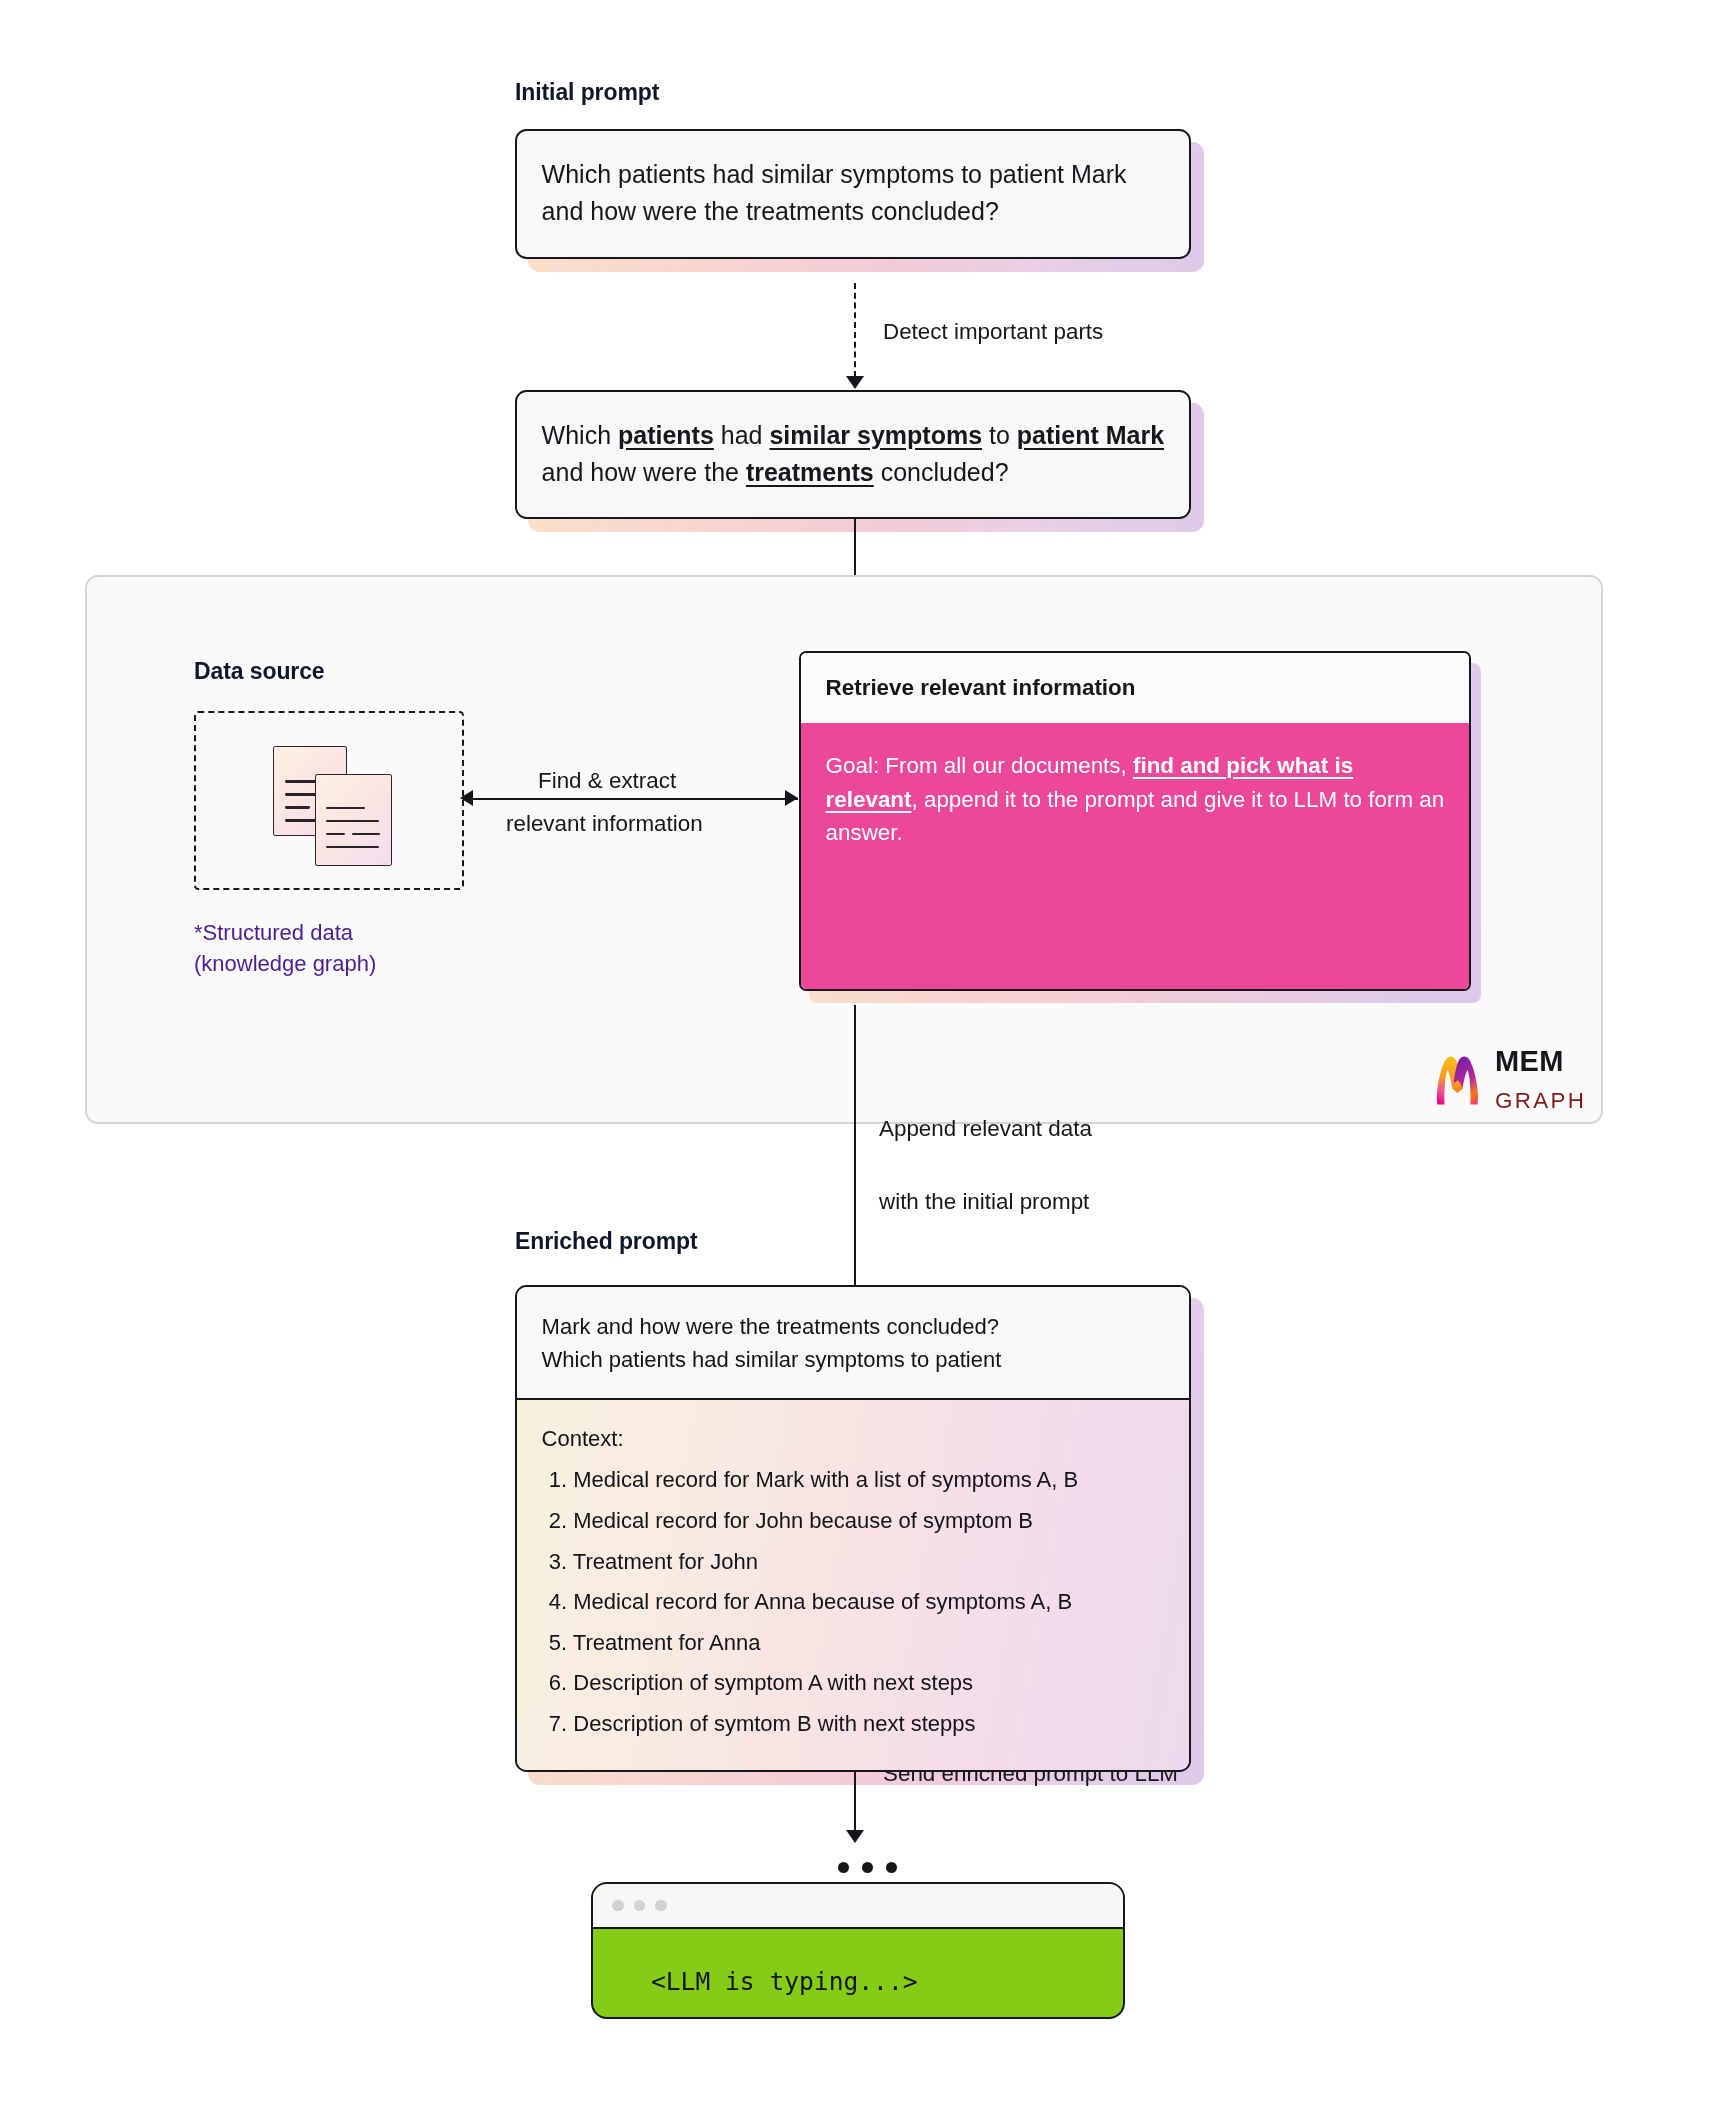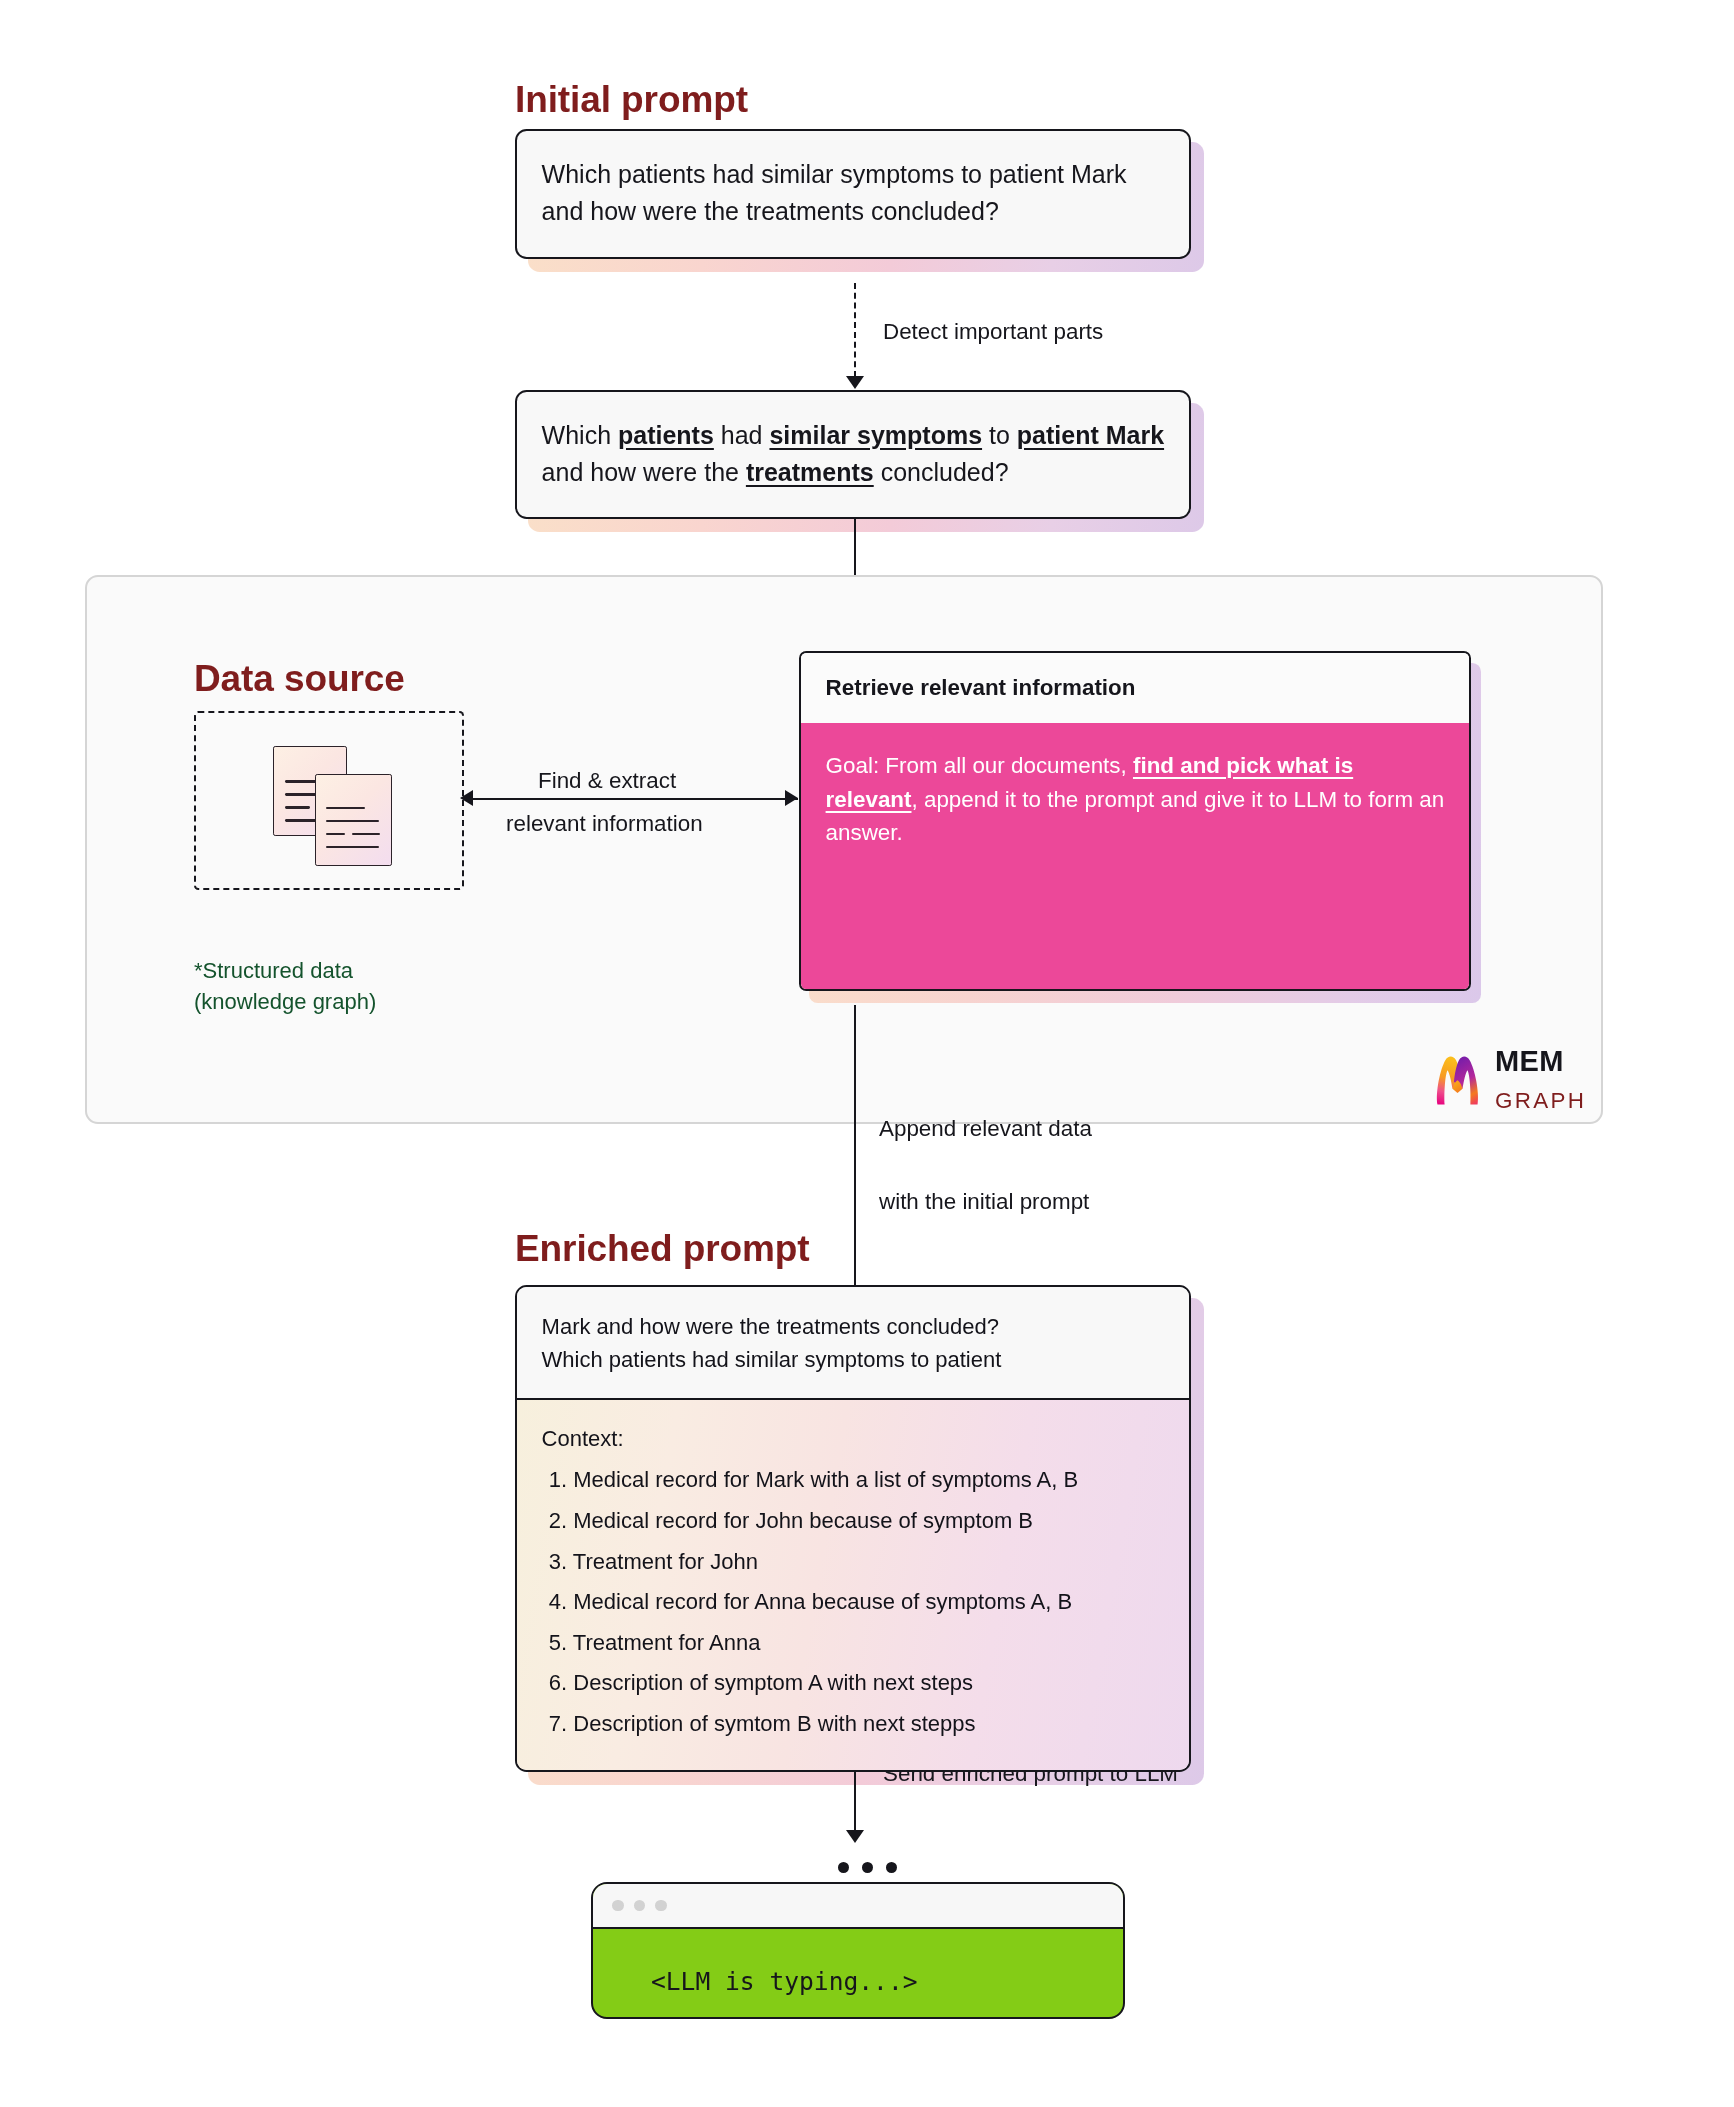--- a/index.html
+++ b/index.html
@@ -6,21 +6,21 @@
   body{
     width:1735px;height:2108px;position:relative;overflow:hidden;
     font-family:"Liberation Sans","DejaVu Sans",sans-serif;
     color:#13131a;
     -webkit-font-smoothing:antialiased;
   }
   .abs{position:absolute;}
 
   
   .sec-title{
-    font-size:37px;font-weight:700;letter-spacing:-0.1px;color:#7f1d1d;
+    font-size:23px;font-weight:700;letter-spacing:-0.1px;color:#0f172a;
     line-height:1.1;white-space:nowrap;
   }
 
   
   .card-wrap{position:absolute;}
   .card-shadow{
     position:absolute;left:13px;top:13px;right:-13px;bottom:-13px;
     border-radius:11.6px;
     background:linear-gradient(100deg,#fae0c8 0%,#f9d5cf 28%,#f3cbd8 55%,#e8cfe6 78%,#ddc9e8 100%);
     z-index:0;
@@ -71,21 +71,21 @@
 
   
   .rag-box{
     border:2.2px solid #d5d5d5;border-radius:13px;background:#fafafa;box-sizing:border-box;
   }
 
   
   .dashed{
     border:2.9px dashed #16161c;border-radius:4.3px;box-sizing:border-box;background:transparent;
   }
-  .note{font-size:22px;line-height:1.42;color:#14532d;margin-top:38px;}
+  .note{font-size:22px;line-height:1.42;color:#4c1d95;}
 
   
   .doc{
     position:absolute;border:1.8px solid #2b2229;border-radius:2.2px;
     background:linear-gradient(135deg,#fdf0e4 0%,#fbe6e2 45%,#f3ddef 100%);
   }
   .doc .ln{position:absolute;height:2.9px;background:#2b2229;border-radius:1.4px;}
 
   
   .vline{position:absolute;width:2.2px;background:#16161c;}

